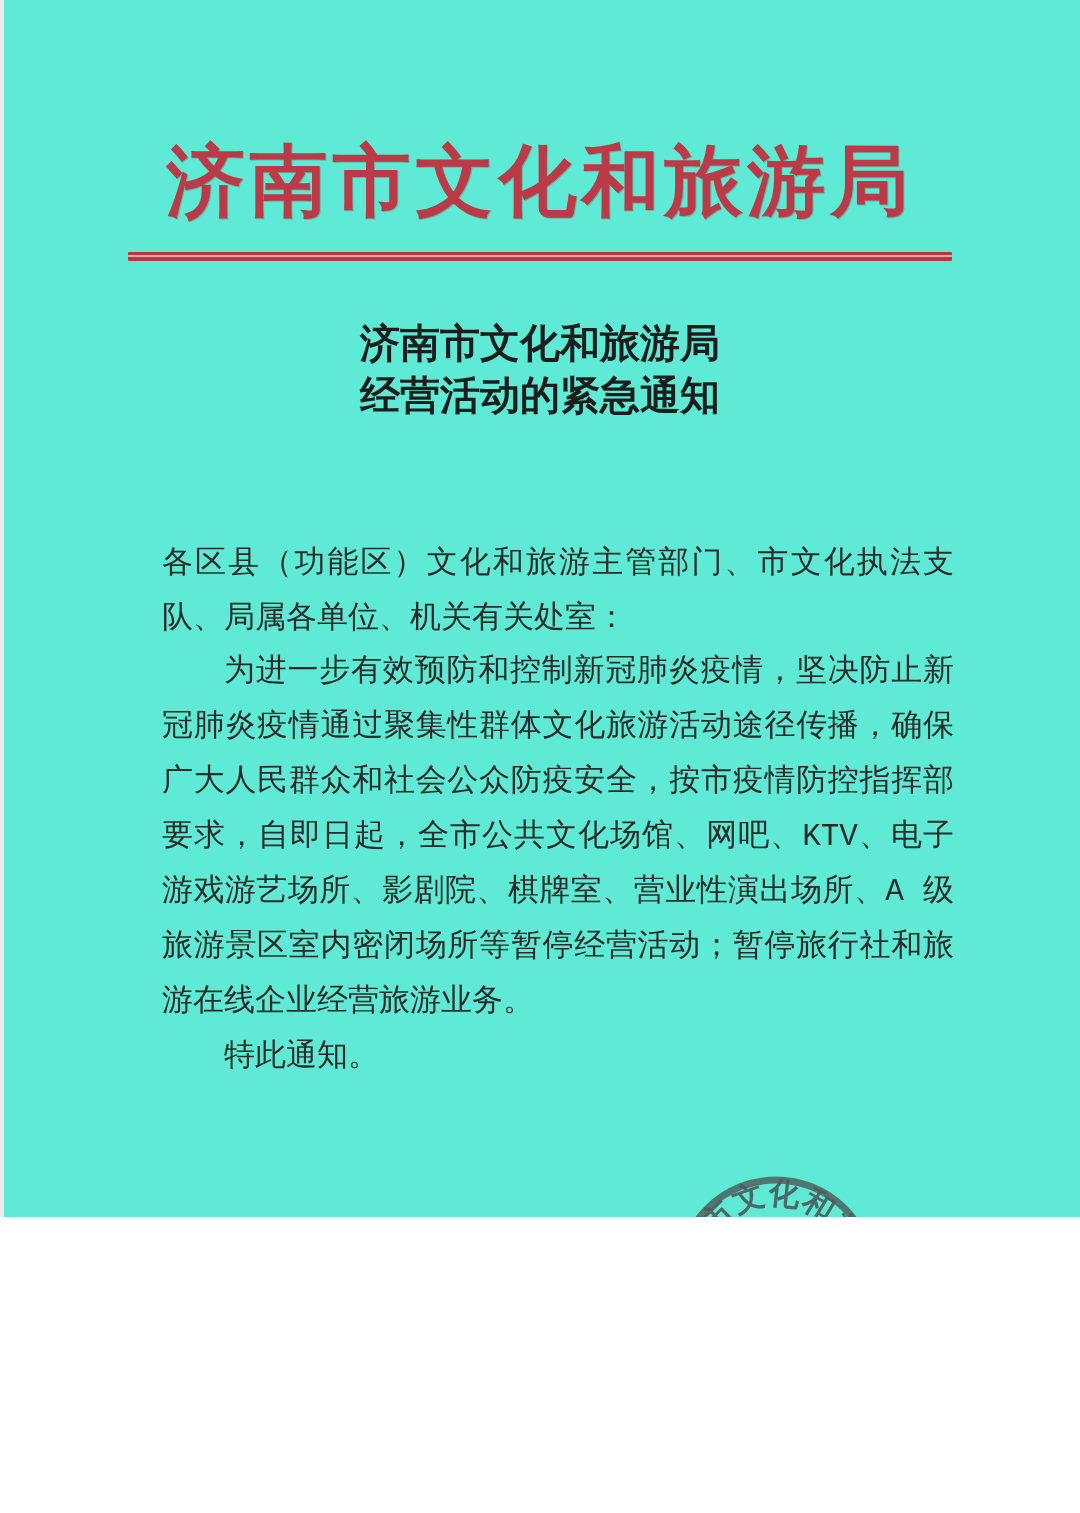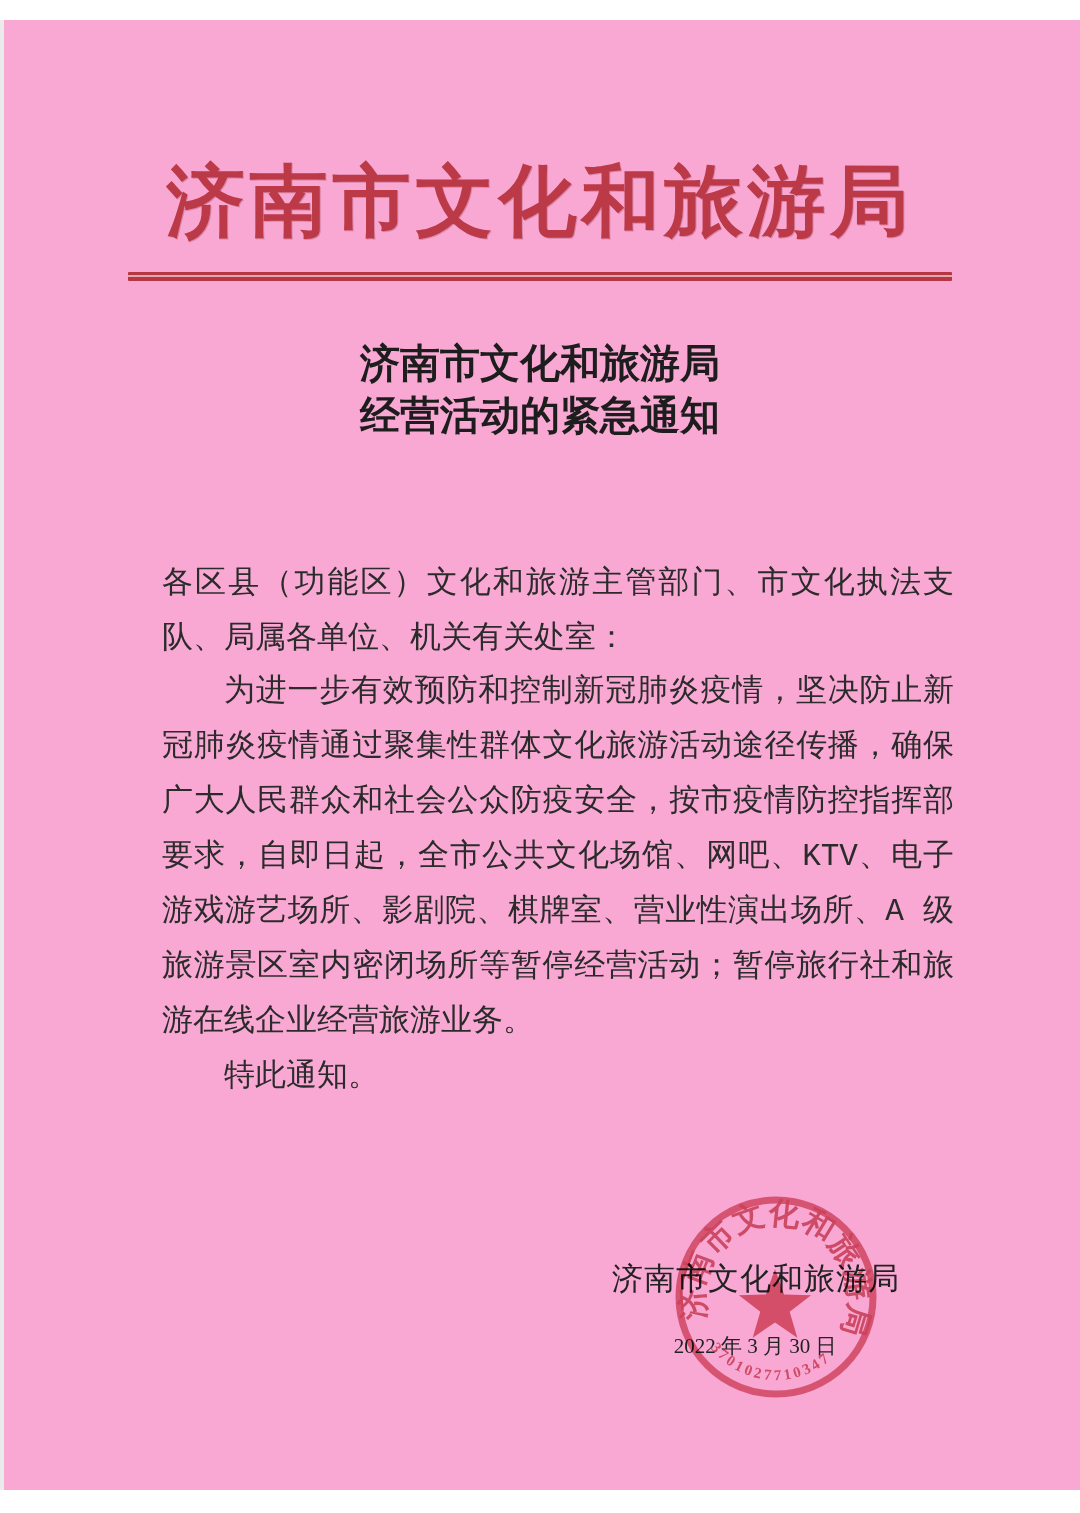--- a/index.html
+++ b/index.html
@@ -3,25 +3,24 @@
 <meta charset="utf-8">
 <style>
   html, body {
     margin: 0;
     padding: 0;
     background: #ffffff;
   }
   .page {
     position: relative;
     width: 1080px;
-    height: 1470px;
-    background: #f9a8d4;
+    height: 1217px;
+    background: #5eead4;
     overflow: hidden;
     font-family: "Liberation Serif", "DejaVu Serif", serif;
-    margin-top: 20px;
   }
   .page-left-edge {
     position: absolute;
     left: 0; top: 0;
     width: 4px; height: 100%;
     background: #ebebeb;
   }
   .scan-smudge {
     position: absolute;
     left: 6px; top: 1472px;

